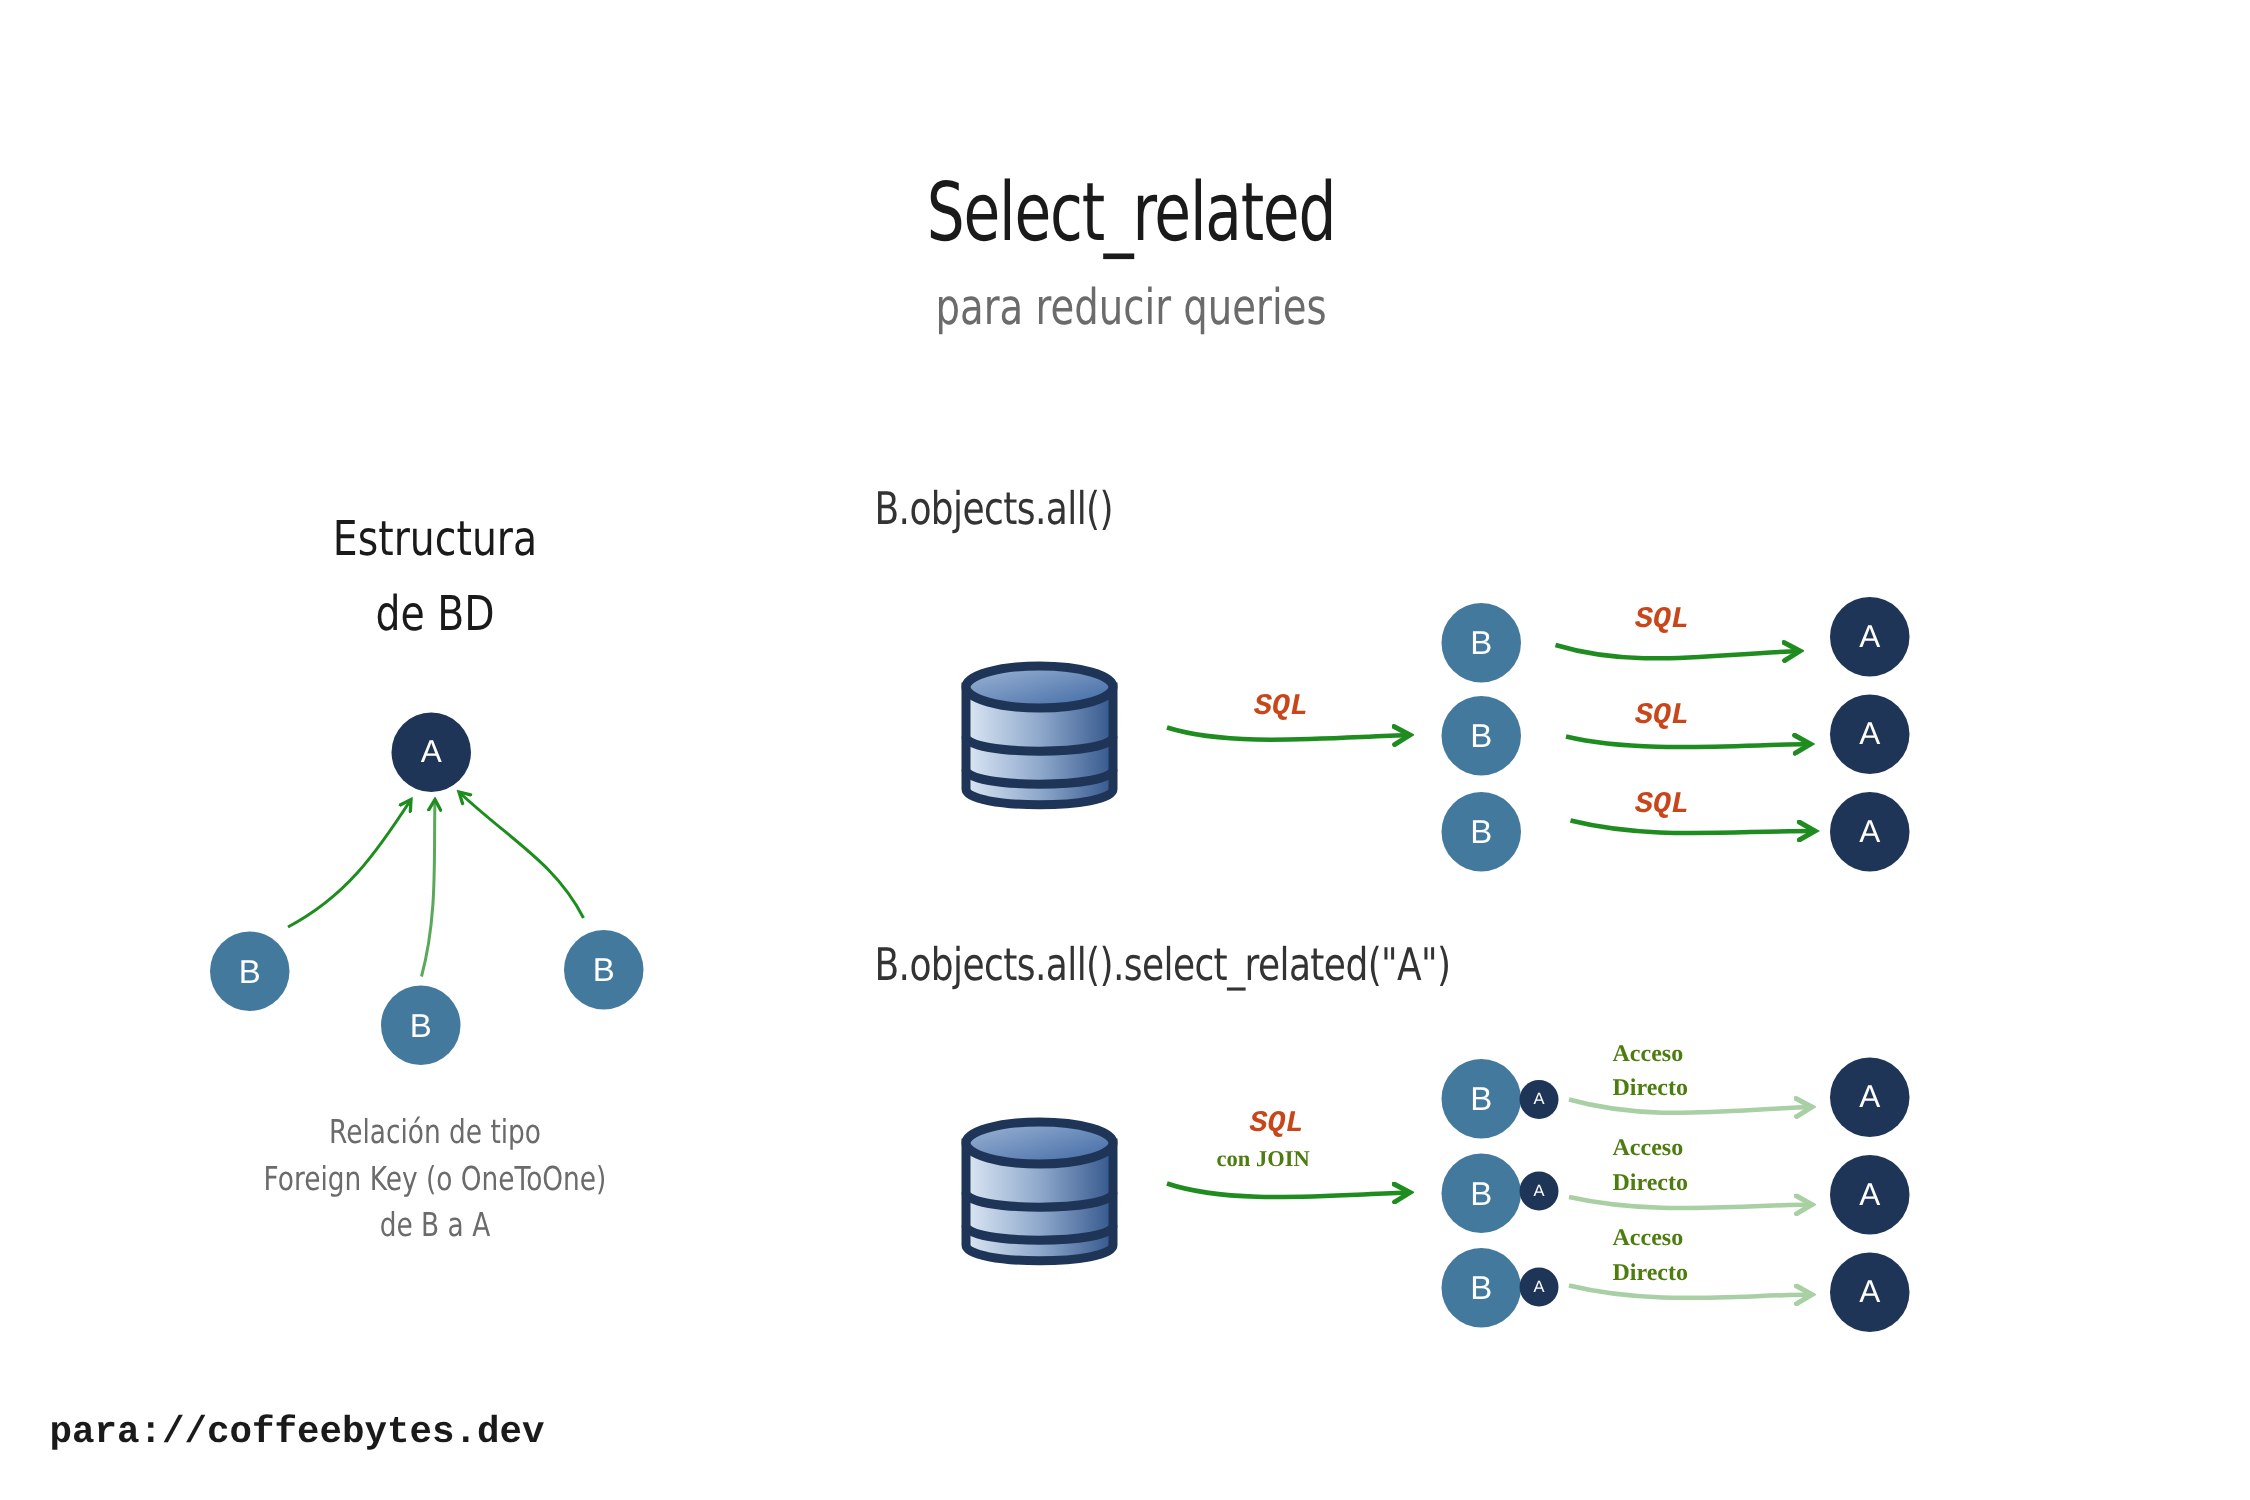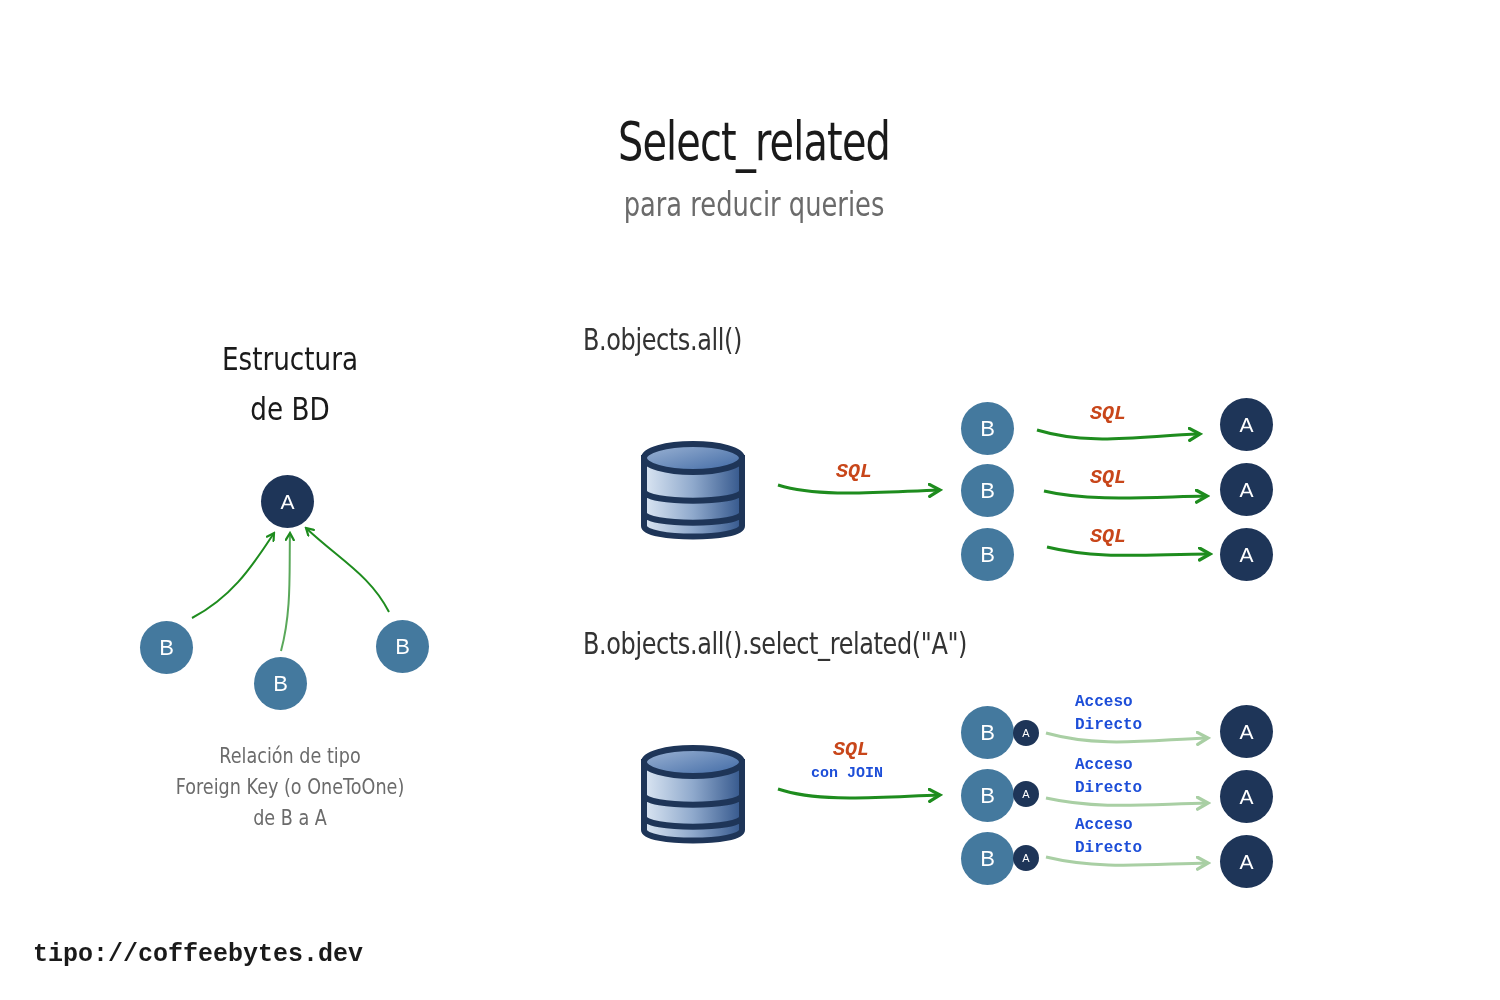--- a/index.html
+++ b/index.html
@@ -5,21 +5,21 @@
   html, body { margin:0; padding:0; background:#ffffff; }
   body { width:1500px; height:1000px; position:relative; overflow:hidden; font-family:"DejaVu Sans", sans-serif; }
   .abs { position:absolute; }
   .title { left:0; width:1508px; top:110px; text-align:center; font-family:"DejaVu Sans Condensed","DejaVu Sans", sans-serif; font-stretch:condensed; font-size:54px; color:#1a1a1a; letter-spacing:-1px; transform:scaleX(0.82); transform-origin:754px 0; }
   .subtitle { left:0; width:1508px; top:185px; text-align:center; font-size:33px; color:#6b6b6b; transform:scaleX(0.78); transform-origin:754px 0; }
   .section-head { font-size:32px; color:#1a1a1a; text-align:center; line-height:50px; transform:scaleX(0.82); transform-origin:center 0; }
   .code-head { font-size:30px; color:#333; transform:scaleX(0.8); transform-origin:0 0; white-space:nowrap; letter-spacing:-0.5px; }
   .caption { font-size:22px; color:#6b6b6b; text-align:center; line-height:31px; transform:scaleX(0.8); transform-origin:center 0; }
   .footer { font-family:"Liberation Mono","DejaVu Sans Mono", monospace; font-weight:bold; font-size:25px; color:#1a1a1a; }
   .sql { font-family:"Liberation Mono","DejaVu Sans Mono", monospace; font-weight:bold; color:#c8461a; font-size:20px; white-space:nowrap;font-style:italic; }
-  .sql-small { font-family:Liberation Mono, monospace; font-weight:bold; color:#1d4ed8; font-size:15px; white-space:nowrap; }
+  .sql-small { font-family:Liberation Serif, serif; font-weight:bold; color:#4d7c0f; font-size:15px; white-space:nowrap; }
   .node { border-radius:50%; color:#fff; display:flex; align-items:center; justify-content:center; font-family:"Liberation Sans", sans-serif; }
   .node-b { width:53px; height:53px; background:#44799e; font-size:22px; }
   .node-a { width:53px; height:53px; background:#1e3558; font-size:21px; }
   .node-a-mini { width:26px; height:26px; background:#1e3558; font-size:11px; }
   svg.overlay { position:absolute; left:0; top:0; width:1500px; height:1000px; pointer-events:none; }
 </style>
 </head>
 <body>
 
 <div class="abs title">Select_related</div>
@@ -139,13 +139,13 @@
 </div>
 <div class="abs sql-small" style="left:1075px; top:814px; line-height:23px; font-size:16px;">
   <div>Acceso</div>
   <div>Directo</div>
 </div>
 
 <div class="abs node node-a" style="left:1220px; top:705px;">A</div>
 <div class="abs node node-a" style="left:1220px; top:770px;">A</div>
 <div class="abs node node-a" style="left:1220px; top:835px;">A</div>
 
-<div class="abs footer" style="left:33px; top:940px;">tipo://coffeebytes.dev</div>
+<div class="abs footer" style="left:33px; top:940px;">para://coffeebytes.dev</div>
 
 </body></html>

